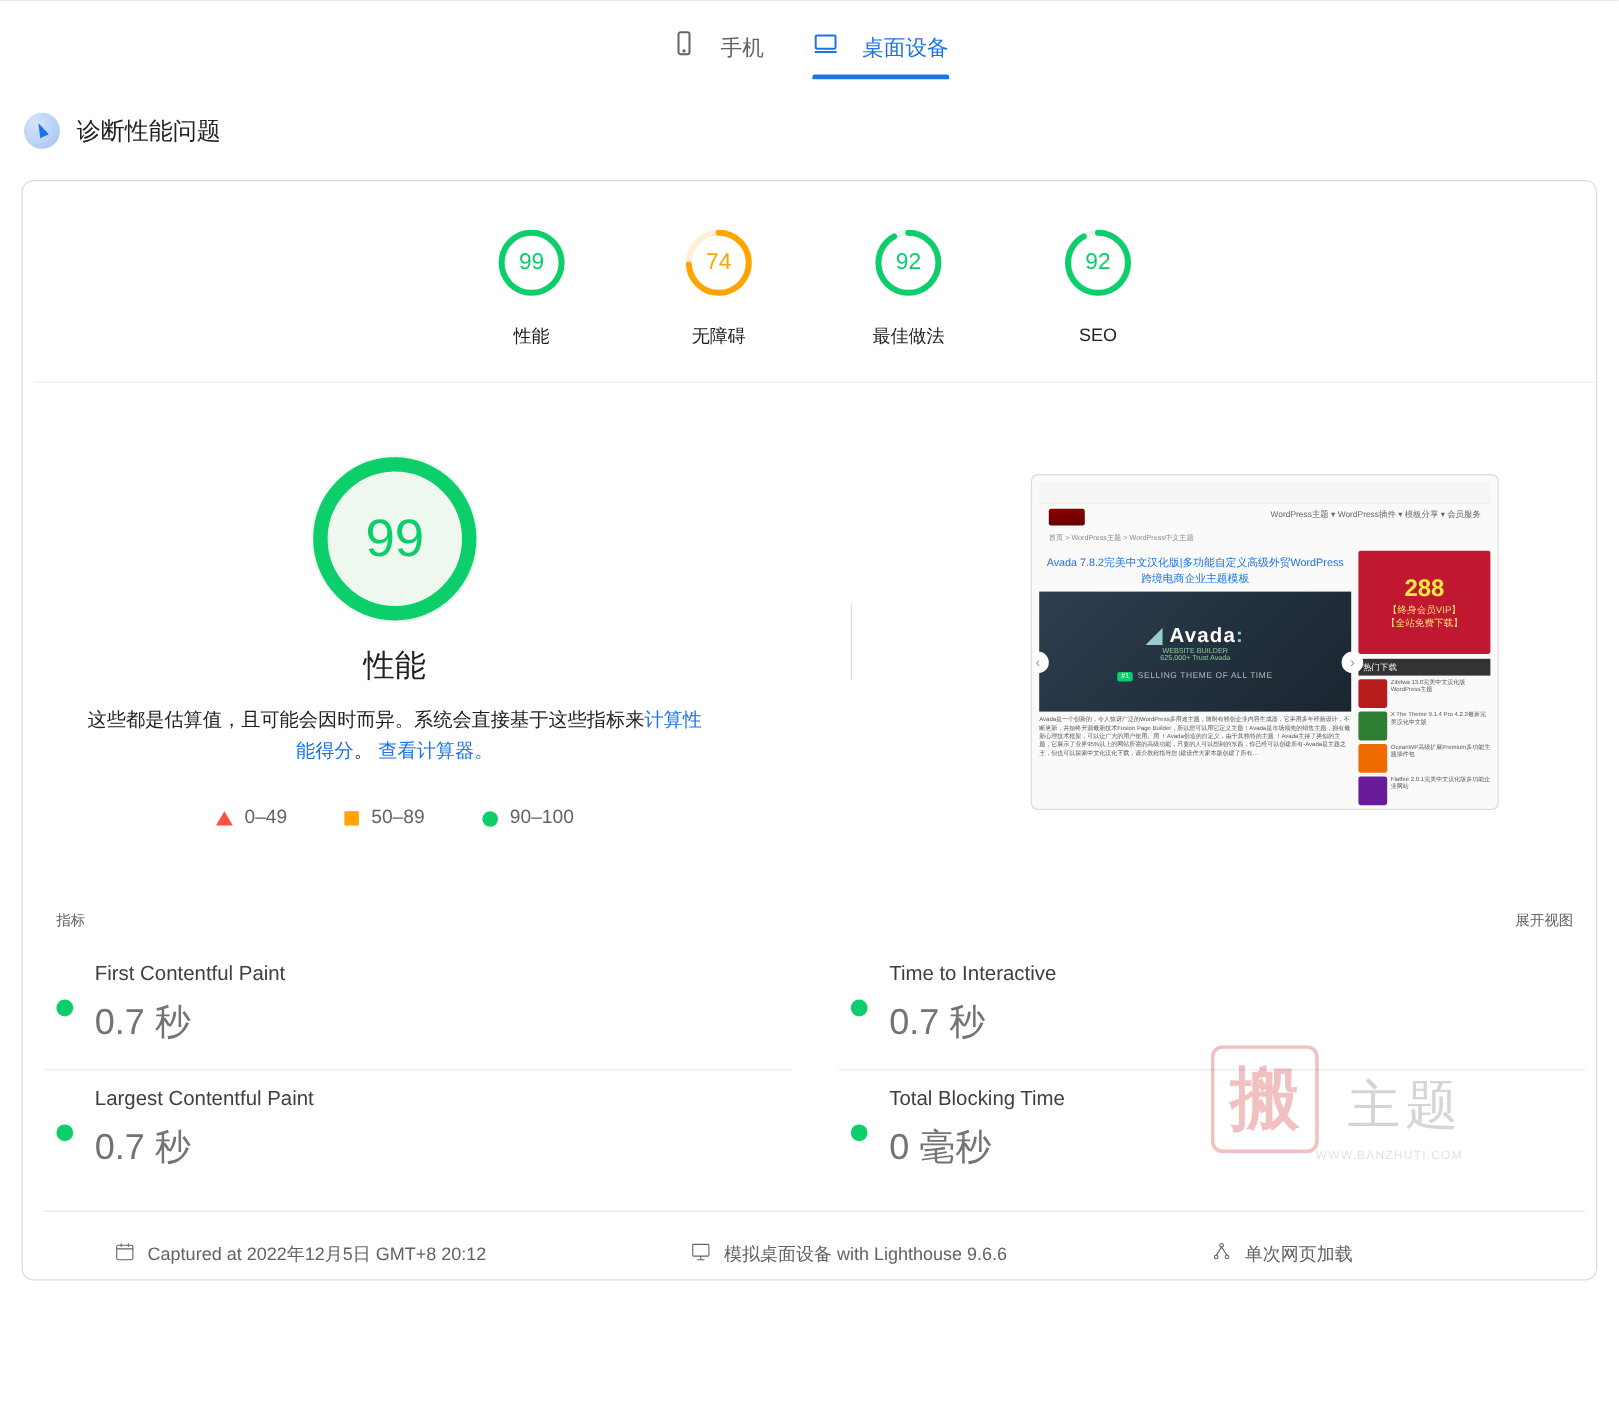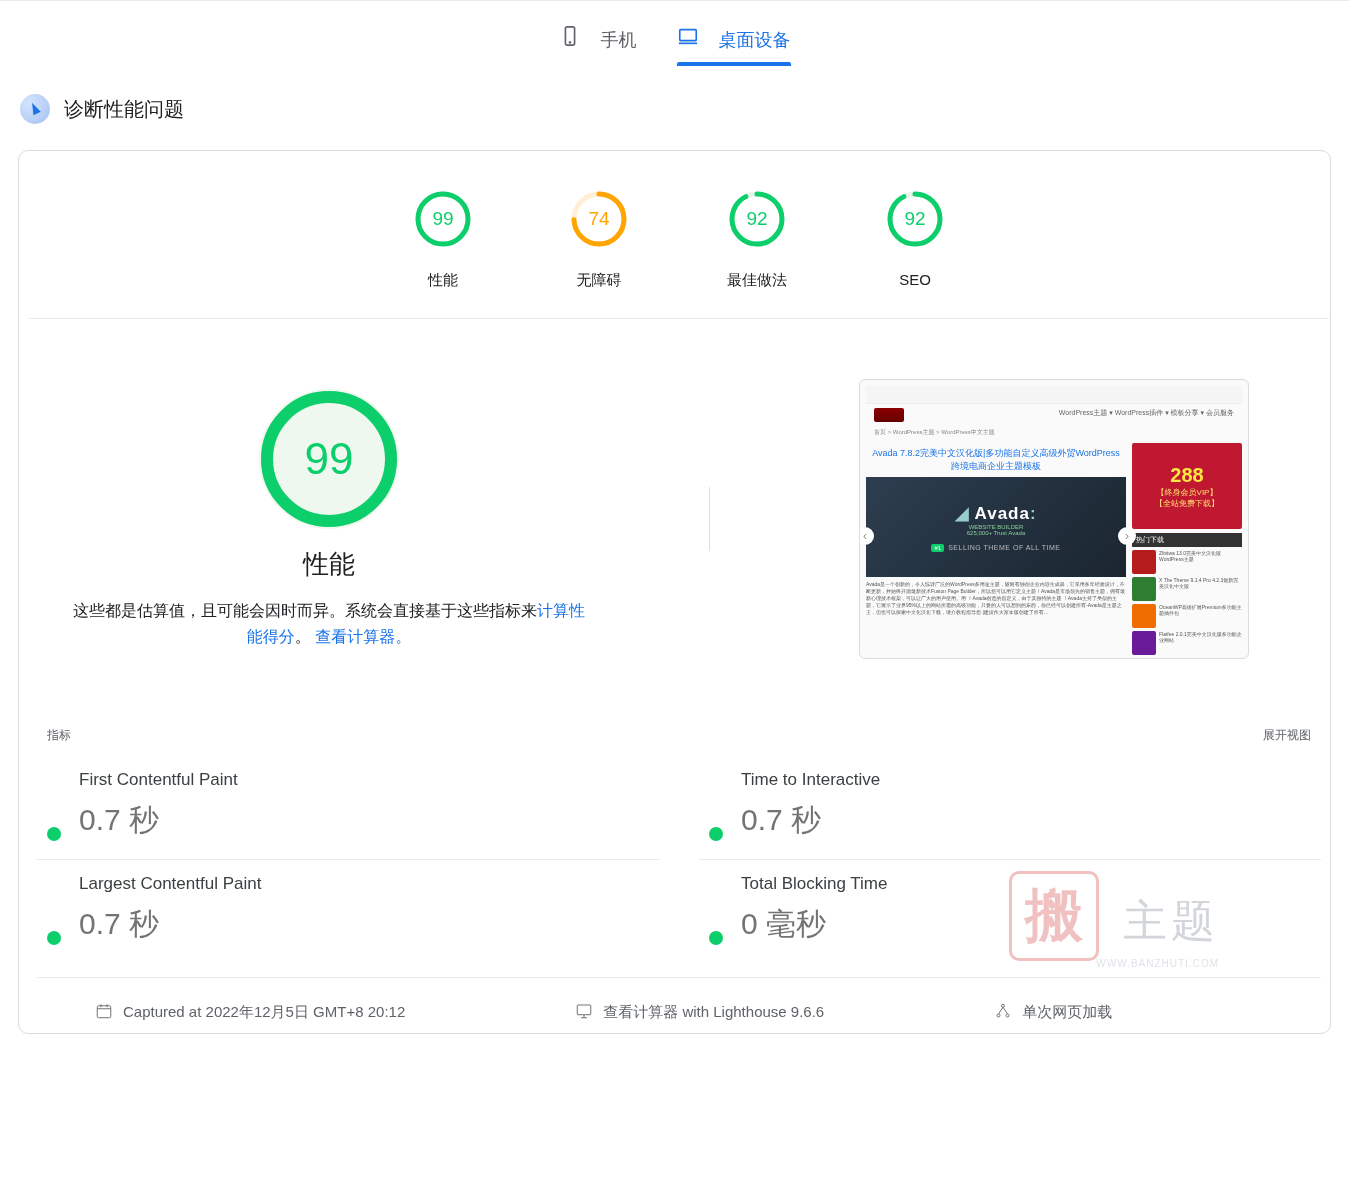--- a/index.html
+++ b/index.html
@@ -57,21 +57,21 @@
 .ss-hot { background:#333; color:#fff; font-size:7px; padding:2px 4px; margin-top:4px; }
 .ss-list { display:flex; flex-direction:column; gap:3px; margin-top:3px; }
 .ss-li { display:flex; gap:3px; }
 .ss-li-thumb { width:24px; height:24px; background:#b71c1c; border-radius:2px; }
 .ss-li-thumb.c2{ background:#2e7d32;} .ss-li-thumb.c3{ background:#ef6c00;} .ss-li-thumb.c4{ background:#6a1b9a;}
 .ss-li-txt { font-size:5px; color:#555; flex:1; line-height:1.2; overflow:hidden; }
 .metrics-head { display:flex; justify-content:space-between; padding: 40px 18px 12px 18px; font-size:12px; color:#5f6368; }
 .metrics-expand { color:#5f6368; cursor:pointer; }
 .metrics-grid { display:flex; padding: 0 8px; gap:40px; }
 .metrics-col { flex:1; }
-.metric { border-top:1px solid #e8eaed; padding:14px 10px 18px 10px; display:flex; align-items:flex-end; gap:18px; }
+.metric { border-top:1px solid #e8eaed; padding:14px 10px 18px 10px; display:flex; align-items:center; gap:18px; }
 .metric:first-child { border-top:none; }
 .dot { width:14px; height:14px; border-radius:50%; background:#0cce6b; margin-top:4px; flex-shrink:0; }
 .m-body { flex:1; }
 .m-name { font-size:17px; color:#3c4043; margin-bottom:10px; }
 .m-val { font-size:30px; color:#737373; }
 .footer-row { display:flex; justify-content:flex-start; gap:170px; padding: 24px 40px 0 58px; color:#5f6368; font-size:15px; border-top:1px solid #e8eaed; margin: 14px 8px 0 8px; }
 .f-item { display:flex; align-items:center; gap:10px; }
 .f-icon svg { width:18px; height:18px; fill:none; stroke:#5f6368; stroke-width:1.2; }
 .watermark { position:fixed; right:250px; bottom:220px; opacity:0.28; pointer-events:none; }
 .wm-stamp { width:90px; height:90px; border:3px solid #c22; border-radius:10px; display:flex; align-items:center; justify-content:center; }
@@ -146,20 +146,34 @@
         <svg width="140" height="140">
             <circle cx="70" cy="70" r="62" fill="none" stroke="#c8ecd3" stroke-width="12"></circle>
             <circle cx="70" cy="70" r="62" fill="none" stroke="#0cce6b" stroke-width="12" stroke-dasharray="389.6" stroke-dashoffset="3.9" stroke-linecap="round"></circle>
           </svg>
         <div class="big-gauge-num">99</div>
       </div>
       <div class="big-label">性能</div>
       <div class="desc">
         <span>这些都是估算值，且可能会因时而异。系统会直接基于这些指标来</span><a href="#">计算性能得分</a><span>。</span> <a href="#">查看计算器。</a>
       </div>
+      <div class="legend">
+        <div class="legend-item">
+            <span class="tri-red"></span>
+            <span>0–49</span>
+          </div>
+        <div class="legend-item">
+            <span class="sq-orange"></span>
+            <span>50–89</span>
+          </div>
+        <div class="legend-item">
+            <span class="circ-green"></span>
+            <span>90–100</span>
+          </div>
+      </div>
     </div>
     <div class="divider-v"></div>
     <div class="screenshot">
       <div class="ss-bar"></div>
       <div class="ss-head">
           <span class="ss-logo"></span>
           <span>WordPress主题 ▾  WordPress插件 ▾  模板分享 ▾  会员服务</span>
         </div>
       <div style="font-size:6px;padding:2px 8px;color:#888">首页 &gt; WordPress主题 &gt; WordPress中文主题</div>
       <div class="ss-body">
@@ -256,21 +270,21 @@
             <line x1="16" y1="3" x2="16" y2="7"></line>
           </svg></span>
       <span>Captured at 2022年12月5日 GMT+8 20:12</span>
     </div>
     <div class="f-item">
       <span class="f-icon"><svg viewBox="0 0 24 24">
             <rect x="3" y="4" width="18" height="13" rx="1"></rect>
             <line x1="8" y1="21" x2="16" y2="21"></line>
             <line x1="12" y1="17" x2="12" y2="21"></line>
           </svg></span>
-      <span>查看计算器 with Lighthouse 9.6.6</span>
+      <span>模拟桌面设备 with Lighthouse 9.6.6</span>
     </div>
     <div class="f-item">
       <span class="f-icon"><svg viewBox="0 0 24 24">
             <circle cx="12" cy="5" r="2"></circle>
             <circle cx="6" cy="18" r="2"></circle>
             <circle cx="18" cy="18" r="2"></circle>
             <line x1="12" y1="7" x2="6" y2="16"></line>
             <line x1="12" y1="7" x2="18" y2="16"></line>
           </svg></span>
       <span>单次网页加载</span>

